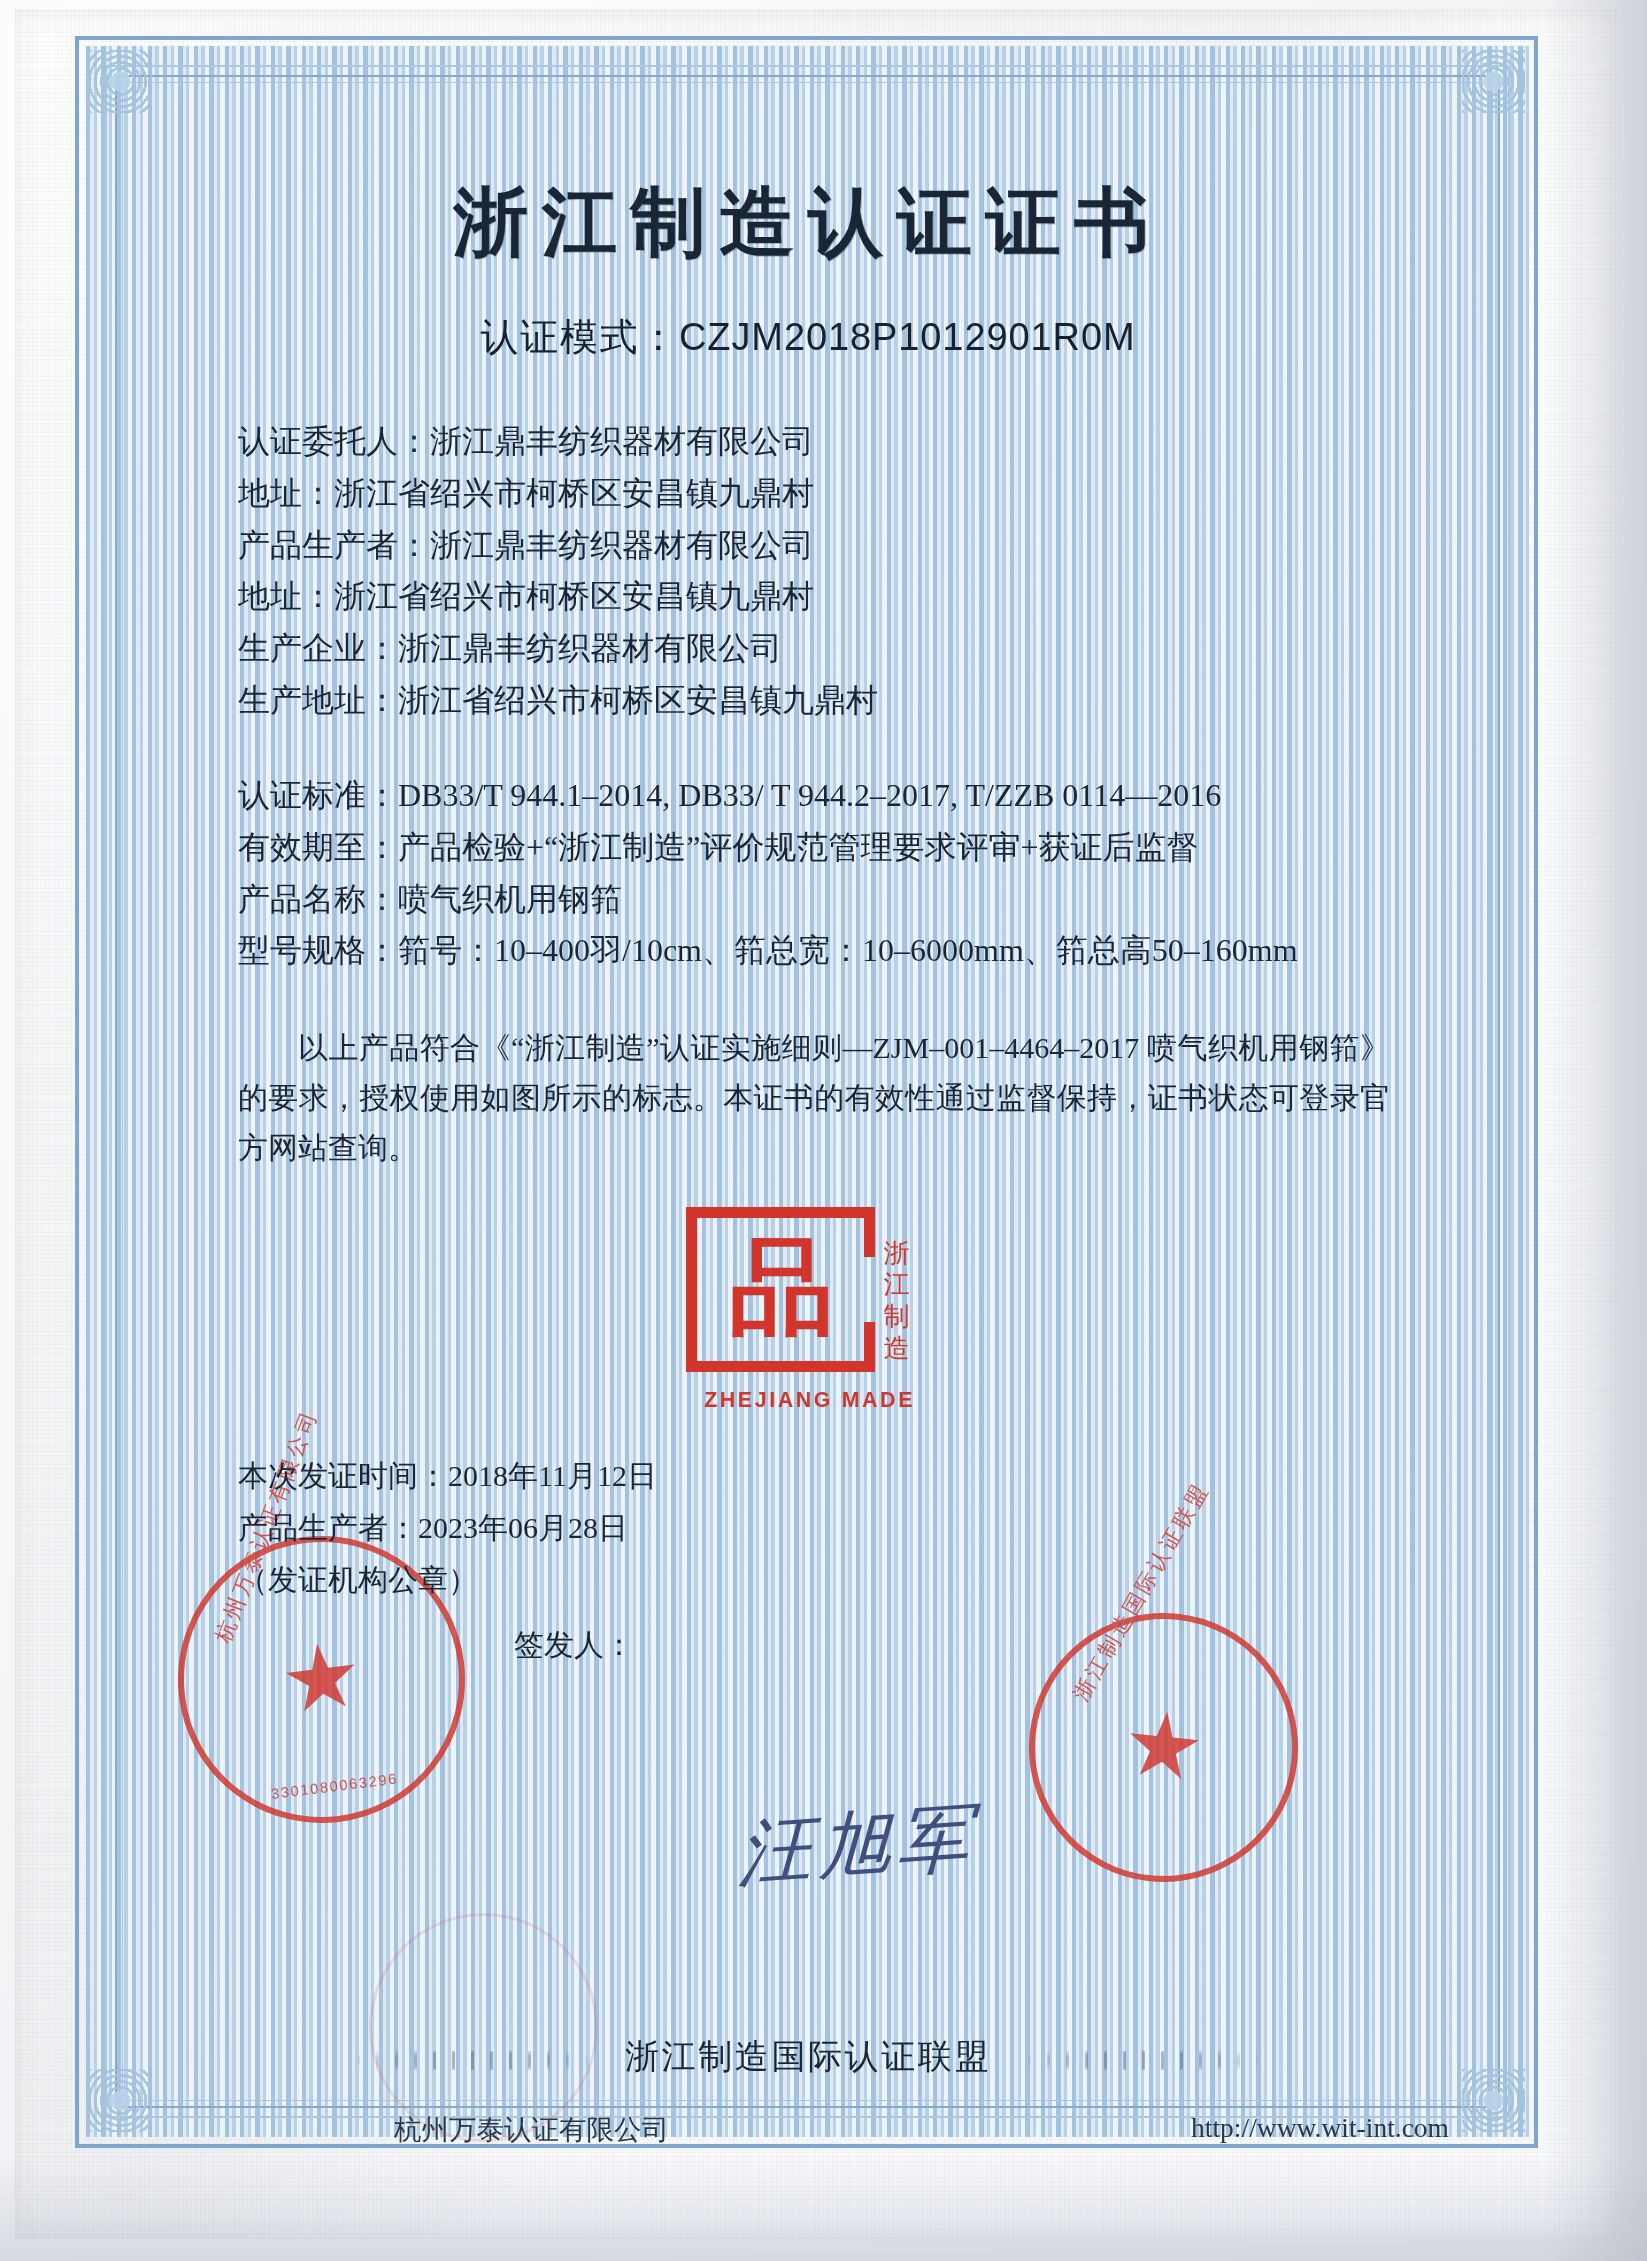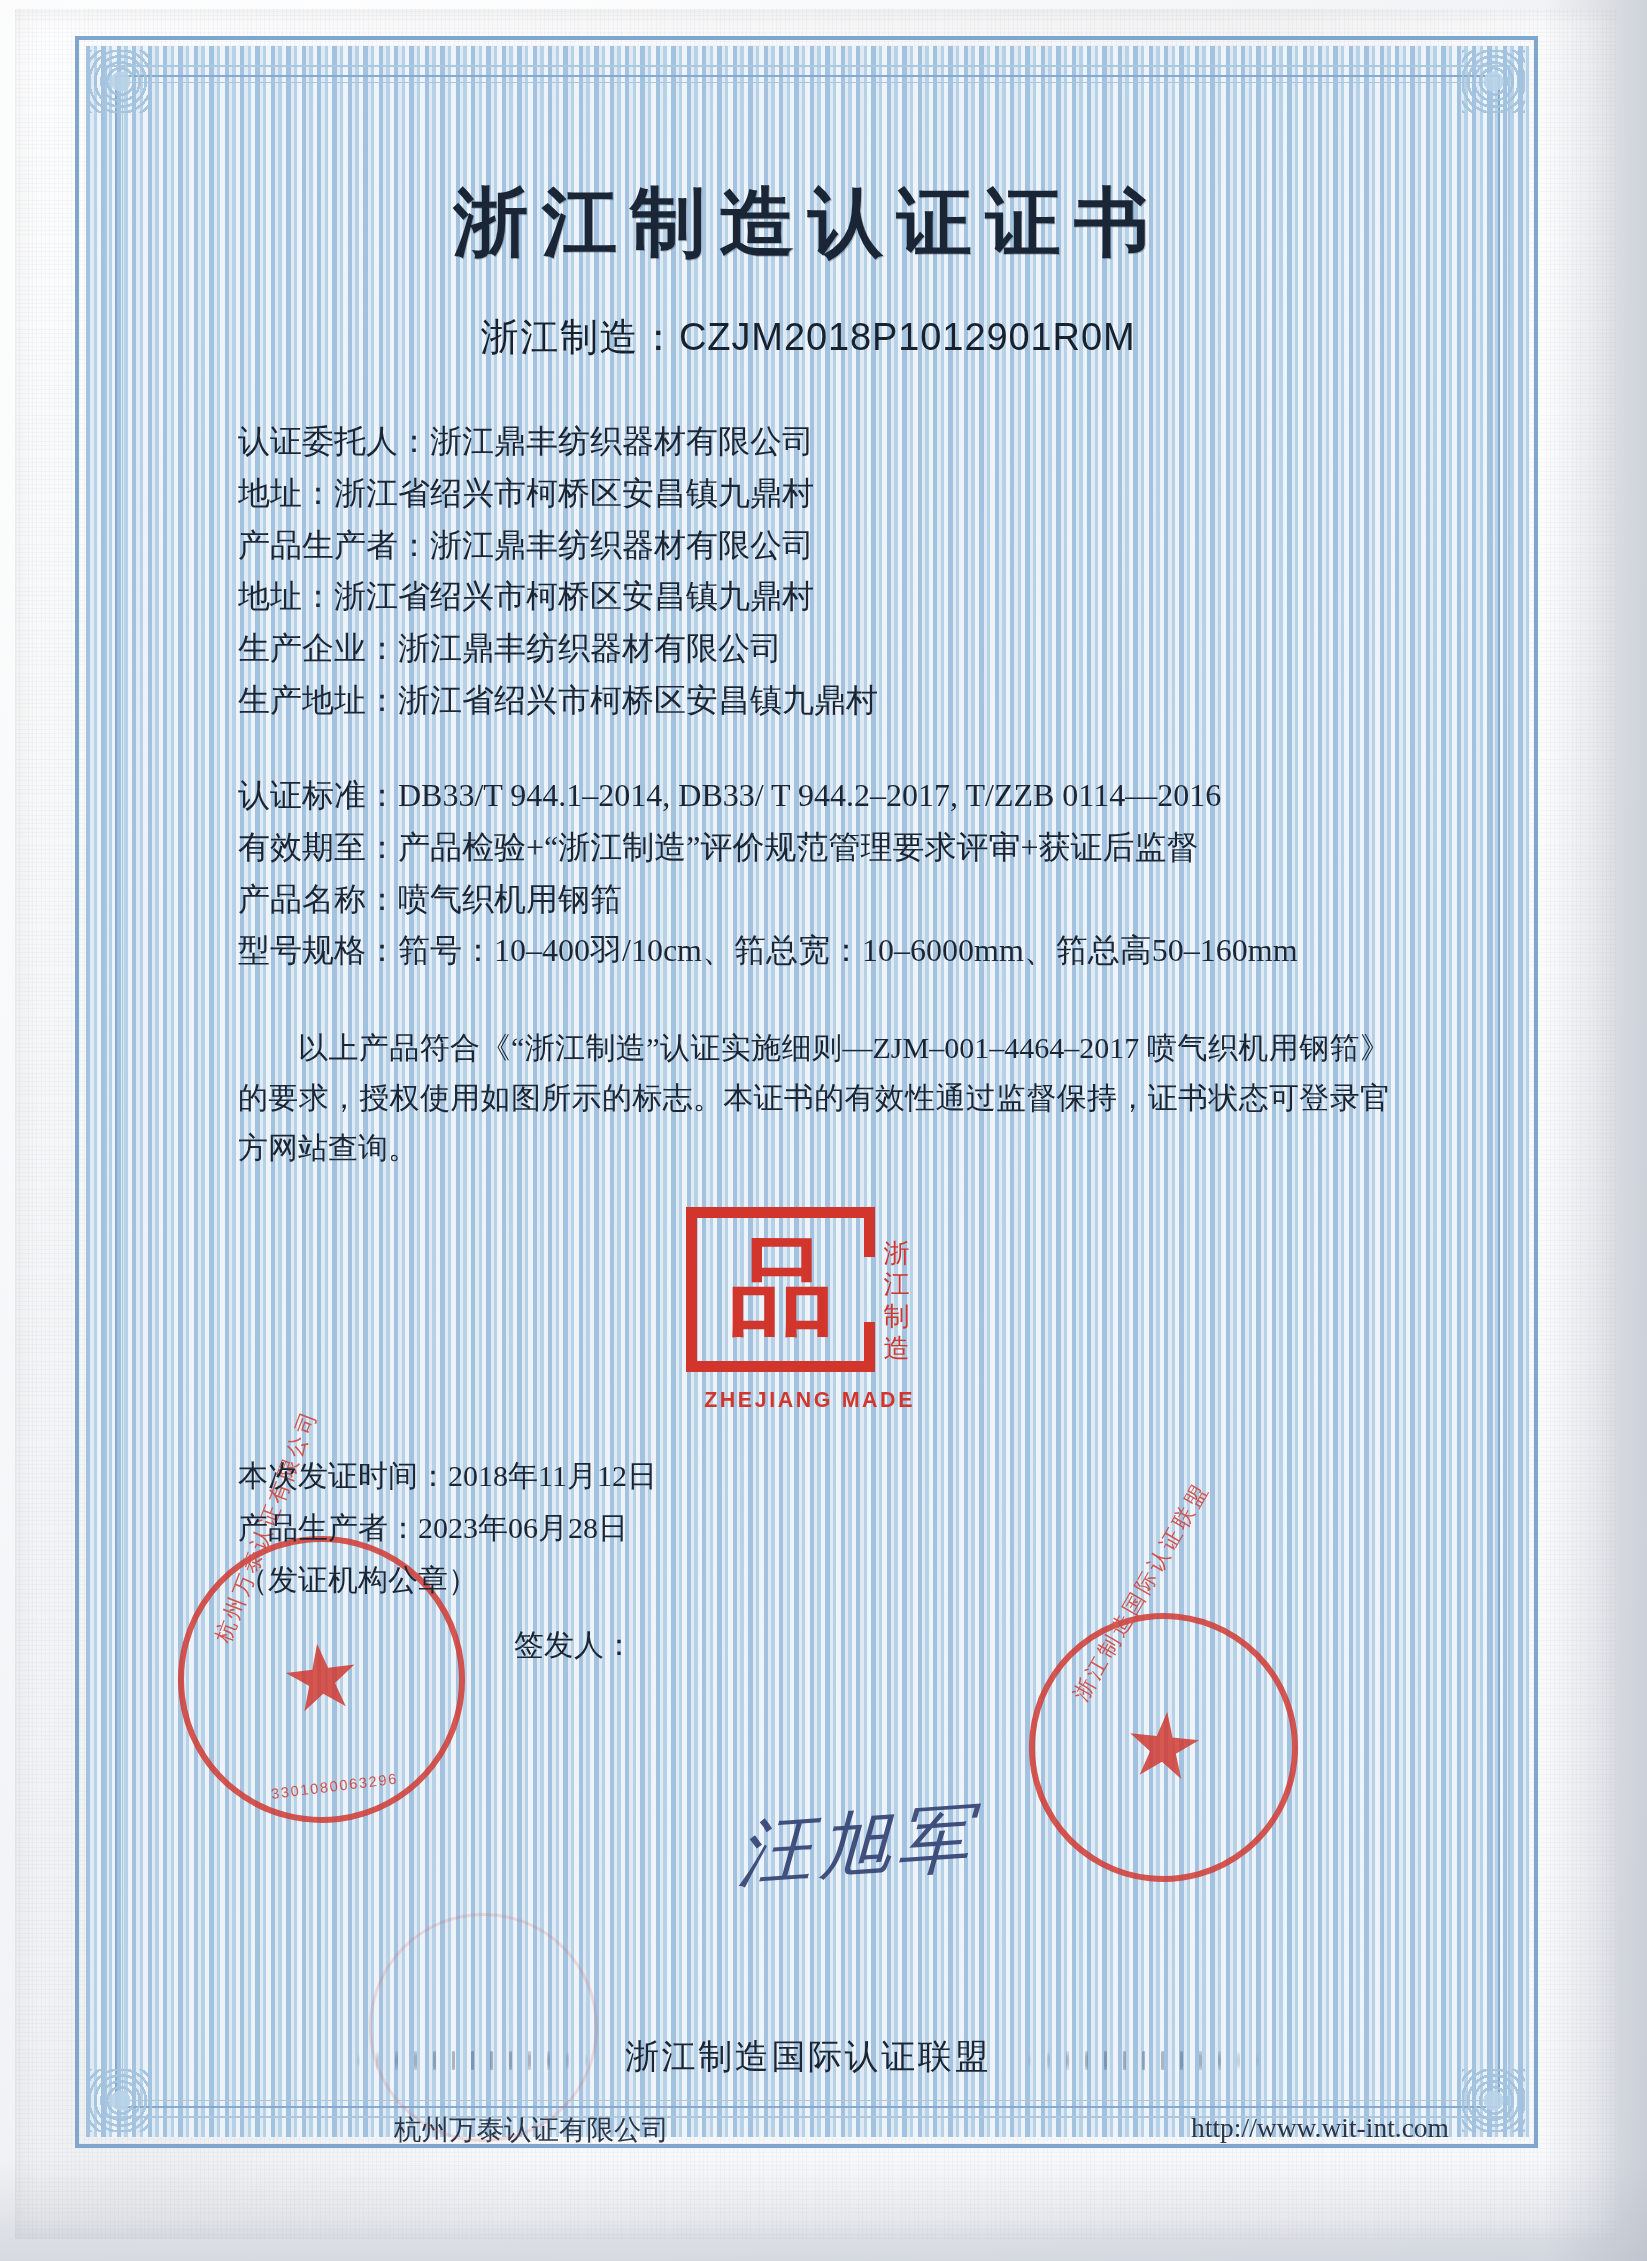--- a/index.html
+++ b/index.html
@@ -346,21 +346,21 @@
   <div class="rosette" style="left:89px; top:50px;"></div>
   <div class="rosette" style="left:1462px; top:50px;"></div>
   <div class="rosette" style="left:89px; top:2069px;"></div>
   <div class="rosette" style="left:1462px; top:2069px;"></div>
 
   <div class="content">
 
     <div class="title">浙江制造认证证书</div>
 
     <div class="cert-no">
-      <span>浙江制造：</span><span class="num">CZJM2018P1012901R0M</span>
+      <span>认证模式：</span><span class="num">CZJM2018P1012901R0M</span>
     </div>
 
     <div class="fields block1">
       <div class="field">
         <span class="lbl">认证委托人：</span><span class="val">浙江鼎丰纺织器材有限公司</span>
       </div>
       <div class="field">
         <span class="lbl">地址：</span><span class="val">浙江省绍兴市柯桥区安昌镇九鼎村</span>
       </div>
       <div class="field">

